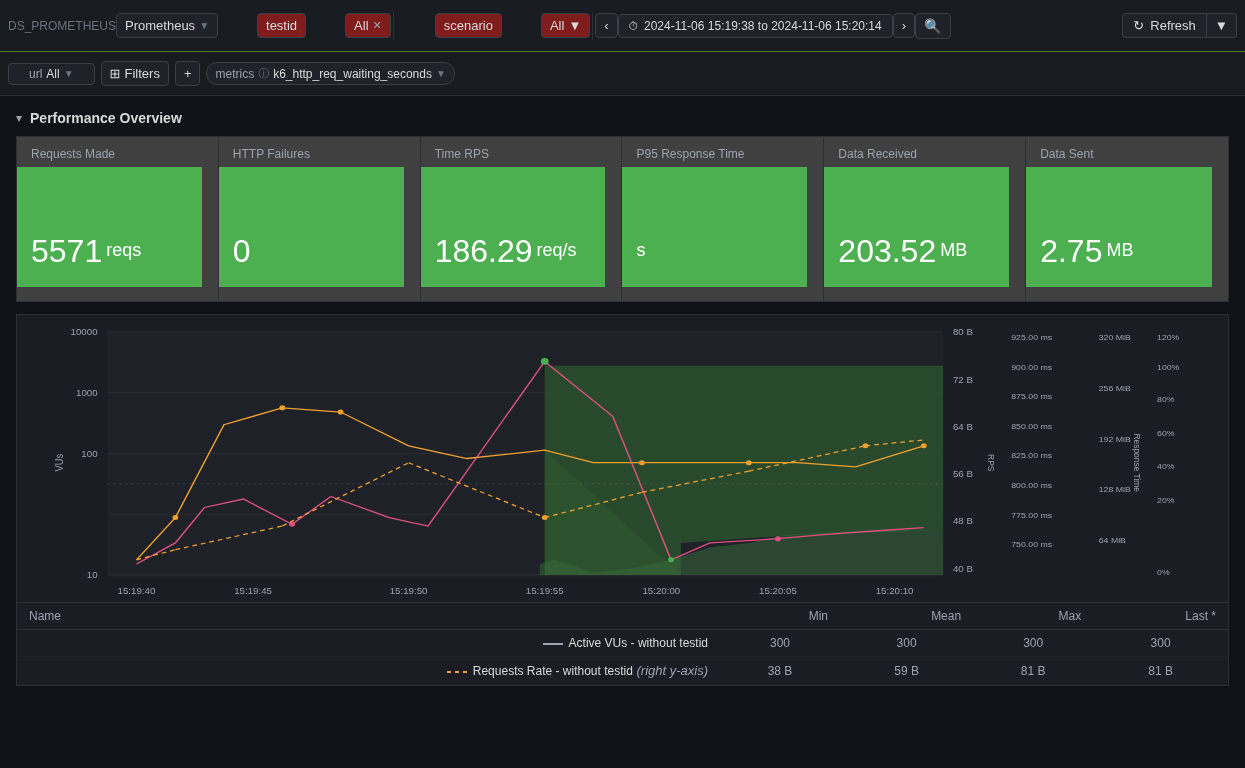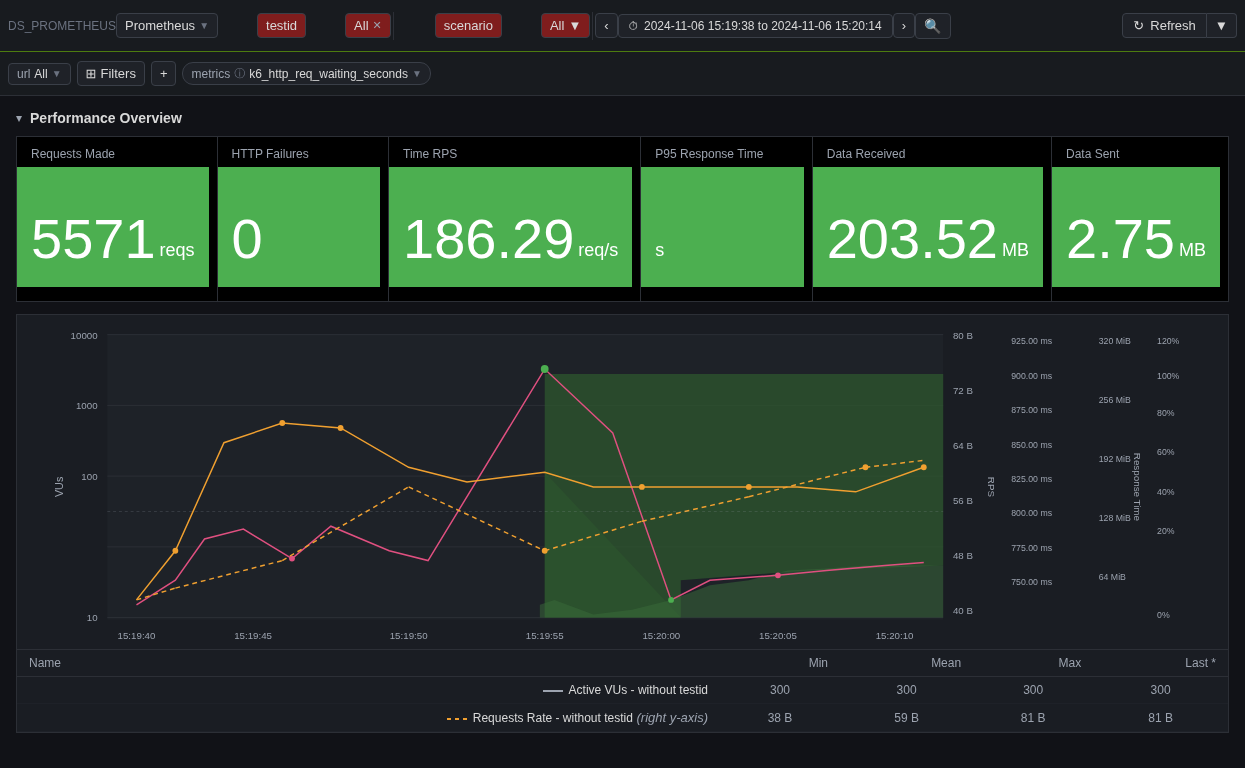--- a/index.html
+++ b/index.html
@@ -130,21 +130,21 @@
       height: 44px;
       gap: 6px;
     }
     .filter-group {
       display: flex;
       align-items: center;
       gap: 4px;
       background: #1f2228;
       border: 1px solid #3a3f48;
       border-radius: 4px;
-      padding: 3px 8px;
+      padding: 3px 20px;
     }
     .filter-label {
       color: #9ca3af;
       font-size: 12px;
     }
     .filter-value {
       color: #d9d9d9;
       font-size: 12px;
     }
     .filter-chevron {
@@ -198,60 +198,60 @@
 
     
     .stat-cards {
       display: grid;
       grid-template-columns: repeat(6, 1fr);
       gap: 0;
       margin: 0 16px;
       border: 1px solid #2c2f36;
     }
     .stat-card {
-      background: #000000;
+      background: #404040;
       border-right: 1px solid #2c2f36;
-      padding: 10px 22px 14px 14px;
+      padding: 10px 30px 14px 14px;
       min-height: 150px;
     }
     .stat-card:last-child { border-right: none; }
     .stat-card-label {
       font-size: 12px;
       color: #9ca3af;
       margin-bottom: 6px;
     }
     .stat-card-value-area {
       background: #4CAF50;
       margin: -14px -14px 0 -14px;
       margin-top: 6px;
       padding: 30px 14px 20px 14px;
       display: flex;
       align-items: flex-end;
       gap: 4px;
       min-height: 120px;
     }
     .stat-value {
-      font-size: 56px;
+      font-size: 32px;
       font-weight: 300;
       color: #fff;
       line-height: 1;
     }
     .stat-unit {
       font-size: 18px;
       color: #fff;
       margin-bottom: 6px;
     }
 
     
     .chart-container {
       margin: 12px 16px 0 16px;
       background: #1a1d23;
       border: 1px solid #2c2f36;
       position: relative;
-      height: 336px;
+      height: 289px;
       padding-left: 32px;
     }
 
     
     .legend-table {
       margin: 0 16px;
       border: 1px solid #2c2f36;
       border-top: none;
     }
     .legend-table table {

